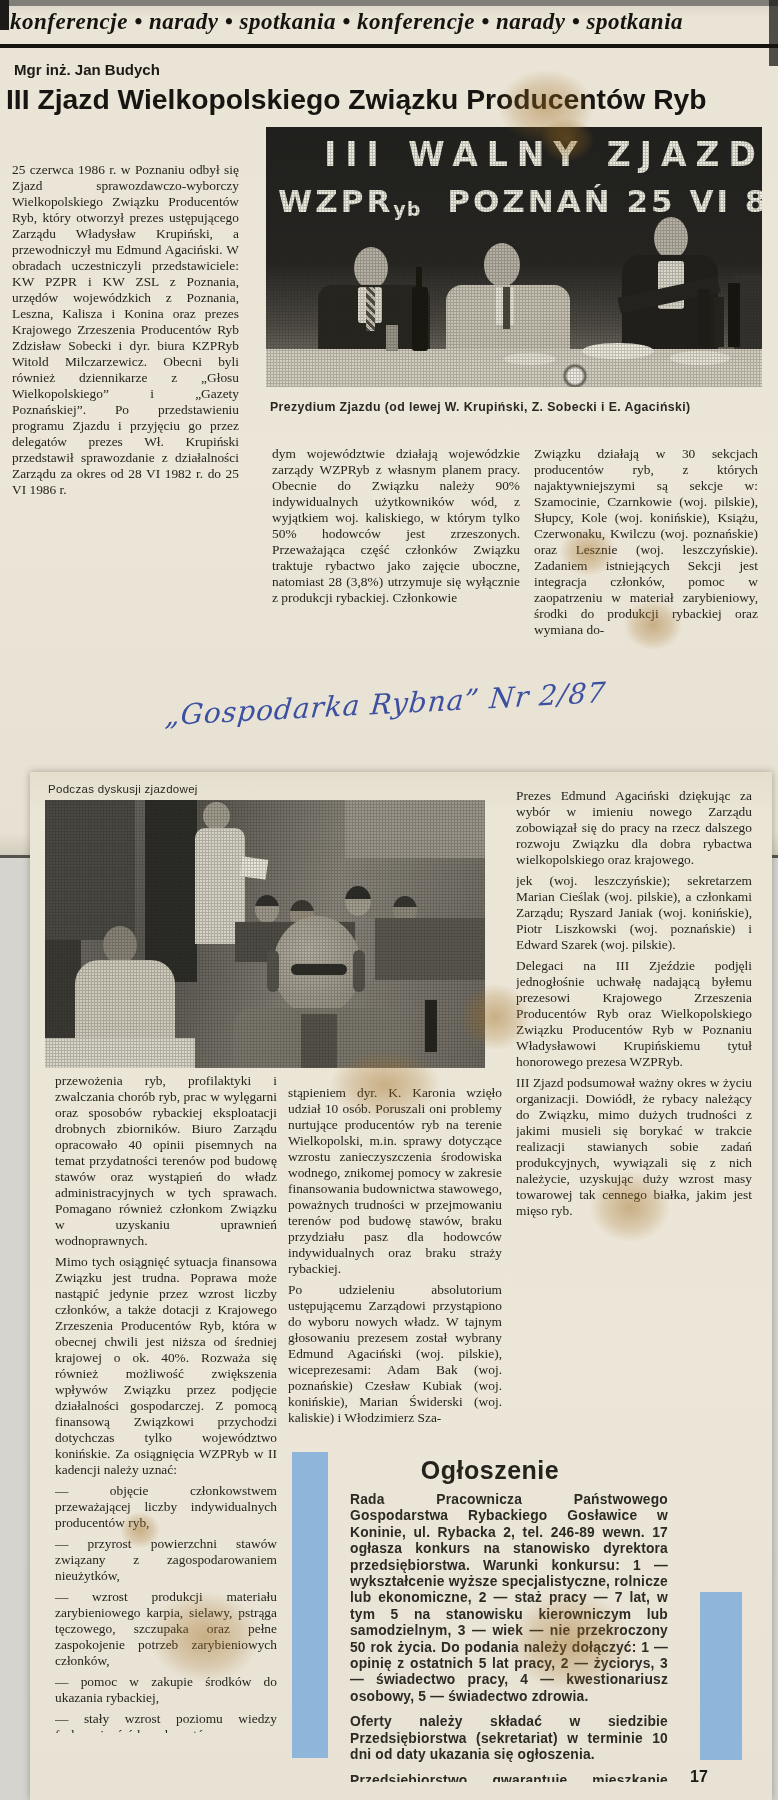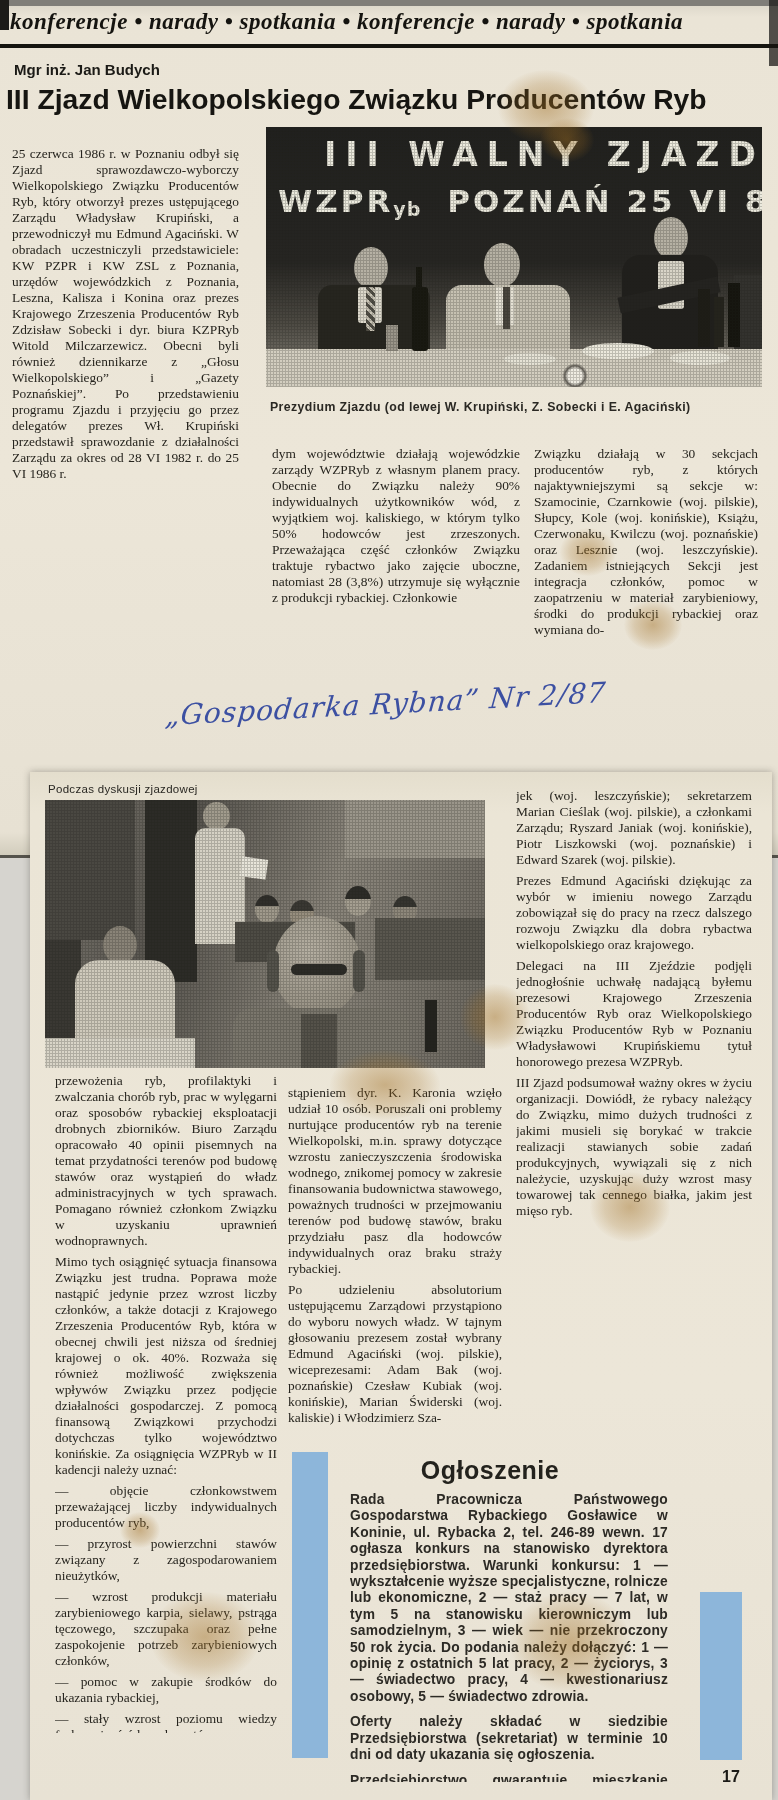--- a/index.html
+++ b/index.html
@@ -30,26 +30,26 @@
     font-family:"Liberation Sans",sans-serif;font-weight:bold;font-size:15px;color:#1b1a16;
   }
   .title{
     position:absolute;left:6px;top:84px;margin:0;width:772px;
     font-family:"Liberation Sans",sans-serif;font-weight:bold;font-size:28px;
     white-space:nowrap;color:#161511;transform:scaleX(1.01);transform-origin:left;
   }
   
   .acol{position:absolute;text-align:justify;font-size:13.4px;line-height:16px;overflow:hidden;color:#26241e;}
   .acol p{margin:0 0 5px 0;}
-  .a1c1{left:12px;top:146px;width:227px;height:502px;}
+  .a1c1{left:12px;top:162px;width:227px;height:502px;}
   .a1c2{left:272px;top:446px;width:248px;height:212px;}
   .a1c3{left:534px;top:446px;width:224px;height:212px;}
   .pagenum{position:absolute;font-family:"Liberation Sans",sans-serif;font-weight:bold;font-size:16px;color:#1b1a16;}
   .p15{left:783px;top:674px;text-decoration:underline;}
-  .p17{left:692px;top:996px;}
+  .p17{left:660px;top:996px;}
   .handwriting{
     position:absolute;left:165px;top:686px;width:500px;
     font-family:"DejaVu Serif",serif;font-style:italic;font-size:28px;color:#3c50a2;
     transform:rotate(-3deg) skewX(-8deg);letter-spacing:1px;
   }
   
   .photo{position:absolute;overflow:hidden;background:#55534c;}
   .photo1{left:266px;top:127px;width:496px;height:260px;}
   .photo2{left:15px;top:28px;width:440px;height:268px;}
   .ph-shape{position:absolute;}
@@ -217,22 +217,22 @@
       <p>— wzrost produkcji materiału zarybieniowego karpia, sielawy, pstrąga tęczowego, szczupaka oraz pełne zaspokojenie potrzeb zarybieniowych członków,</p>
       <p>— pomoc w zakupie środków do ukazania rybackiej,</p>
       <p>— stały wzrost poziomu wiedzy fachowej wśród producentów.</p>
 
     </div>
     <div class="acol a2c2">
       <p>stąpieniem dyr. K. Karonia wzięło udział 10 osób. Poruszali oni problemy nurtujące producentów ryb na terenie Wielkopolski, m.in. sprawy dotyczące wzrostu zanieczyszczenia środowiska wodnego, znikomej pomocy w zakresie finansowania budownictwa stawowego, poważnych trudności w przejmowaniu terenów pod budowę stawów, braku przydziału pasz dla hodowców indywidualnych oraz braku straży rybackiej.</p>
       <p>Po udzieleniu absolutorium ustępującemu Zarządowi przystąpiono do wyboru nowych władz. W tajnym głosowaniu prezesem został wybrany Edmund Agaciński (woj. pilskie), wiceprezesami: Adam Bak (woj. poznańskie) Czesław Kubiak (woj. konińskie), Marian Świderski (woj. kaliskie) i Włodzimierz Sza-</p>
     </div>
     <div class="acol a2c3">
+      <p>Prezes Edmund Agaciński dziękując za wybór w imieniu nowego Zarządu zobowiązał się do pracy na rzecz dalszego rozwoju Związku dla dobra rybactwa wielkopolskiego oraz krajowego.</p>
       <p>jek (woj. leszczyńskie); sekretarzem Marian Cieślak (woj. pilskie), a członkami Zarządu; Ryszard Janiak (woj. konińskie), Piotr Liszkowski (woj. poznańskie) i Edward Szarek (woj. pilskie).</p>
-      <p>Prezes Edmund Agaciński dziękując za wybór w imieniu nowego Zarządu zobowiązał się do pracy na rzecz dalszego rozwoju Związku dla dobra rybactwa wielkopolskiego oraz krajowego.</p>
       <p>Delegaci na III Zjeździe podjęli jednogłośnie uchwałę nadającą byłemu prezesowi Krajowego Zrzeszenia Producentów Ryb oraz Wielkopolskiego Związku Producentów Ryb w Poznaniu Władysławowi Krupińskiemu tytuł honorowego prezesa WZPRyb.</p>
       <p>III Zjazd podsumował ważny okres w życiu organizacji. Dowiódł, że rybacy należący do Związku, mimo dużych trudności z jakimi musieli się borykać w trakcie realizacji stawianych sobie zadań produkcyjnych, wywiązali się z nich należycie, uzyskując duży wzrost masy towarowej tak cennego białka, jakim jest mięso ryb.</p>
     </div>
 
     <div class="ann-bar ann-bar-left"></div>
     <div class="ann-title">Ogłoszenie</div>
     <div class="ann-body">
       <p>Rada Pracownicza Państwowego Gospodarstwa Rybackiego Gosławice w Koninie, ul. Rybacka 2, tel. 246-89 wewn. 17 ogłasza konkurs na stanowisko dyrektora przedsiębiorstwa. Warunki konkursu: 1 — wykształcenie wyższe specjalistyczne, rolnicze lub ekonomiczne, 2 — staż pracy — 7 lat, w tym 5 na stanowisku kierowniczym lub samodzielnym, 3 — wiek — nie przekroczony 50 rok życia. Do podania należy dołączyć: 1 — opinię z ostatnich 5 lat pracy, 2 — życiorys, 3 — świadectwo pracy, 4 — kwestionariusz osobowy, 5 — świadectwo zdrowia.</p>
       <p>Oferty należy składać w siedzibie Przedsiębiorstwa (sekretariat) w terminie 10 dni od daty ukazania się ogłoszenia.</p>
       <p>Przedsiębiorstwo gwarantuje mieszkanie funkcyjne z chwilą podjęcia pracy.</p>

